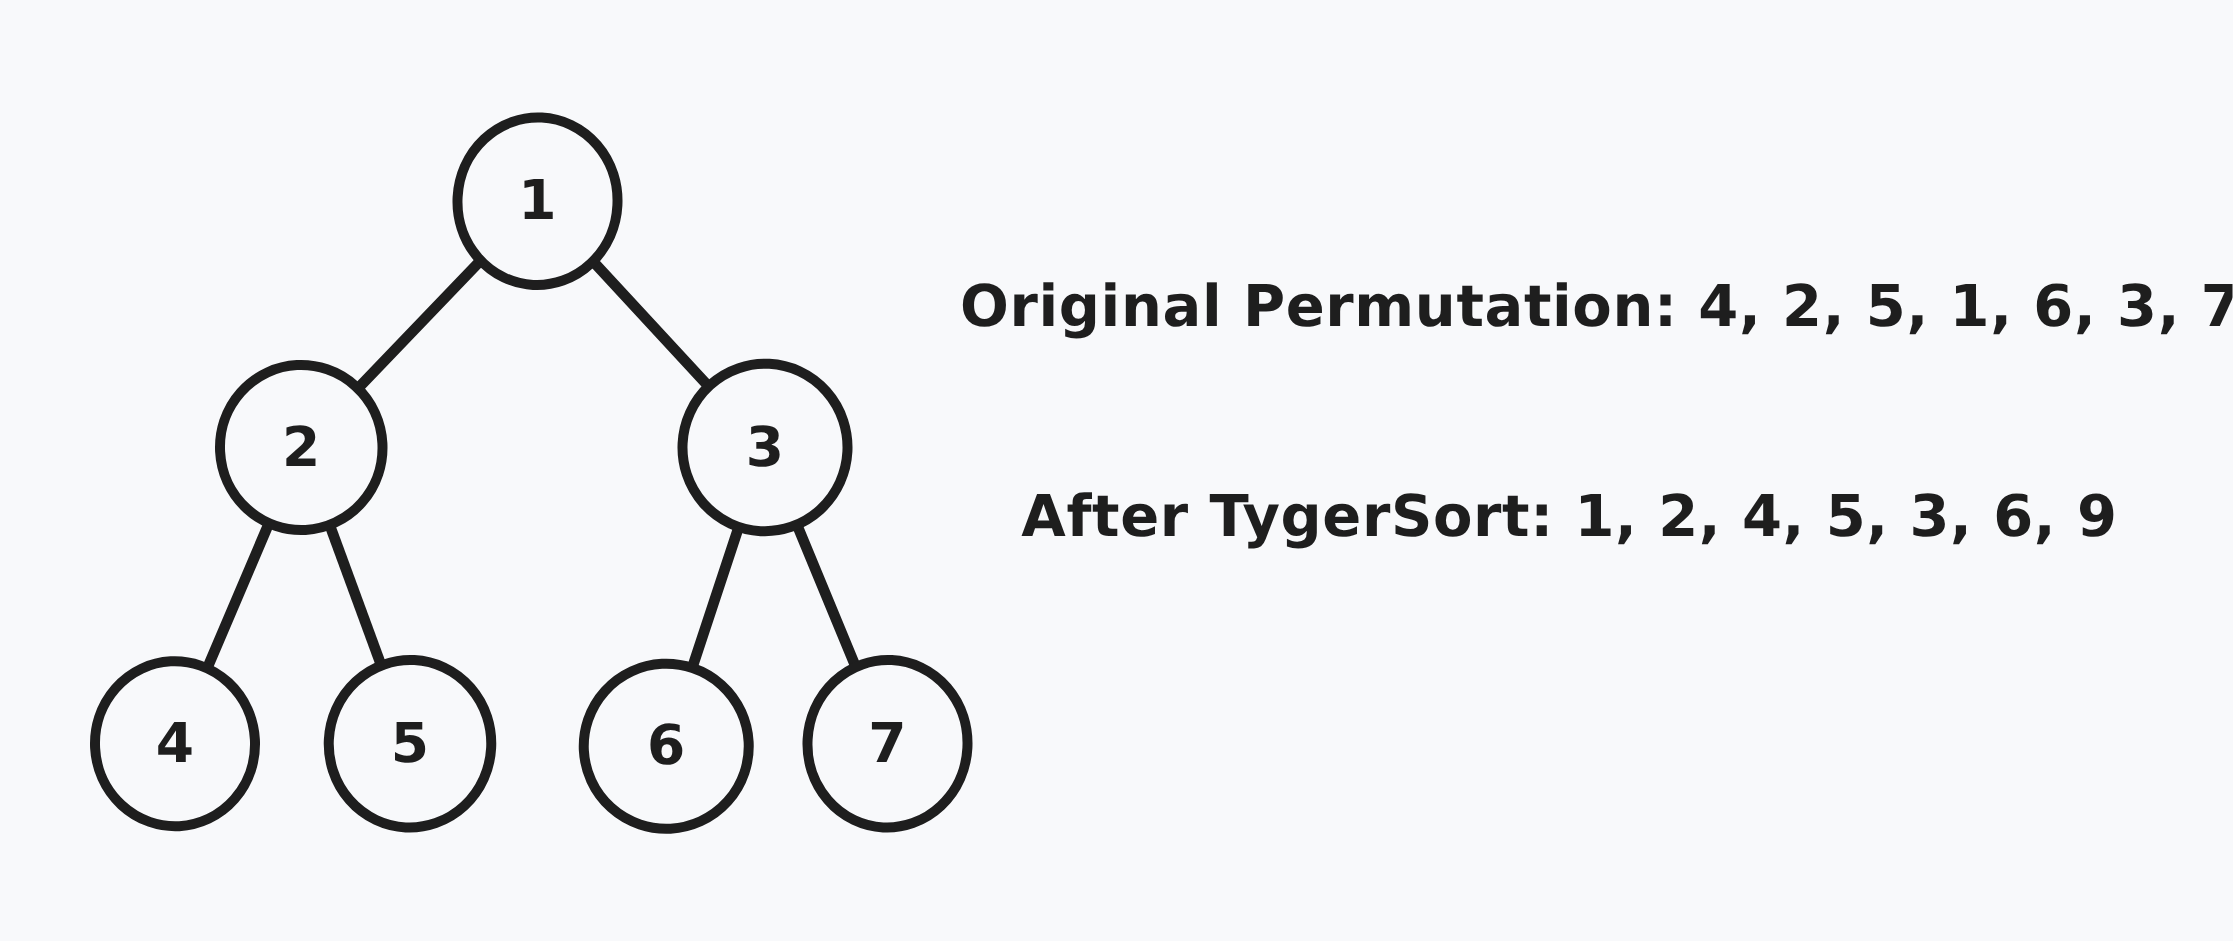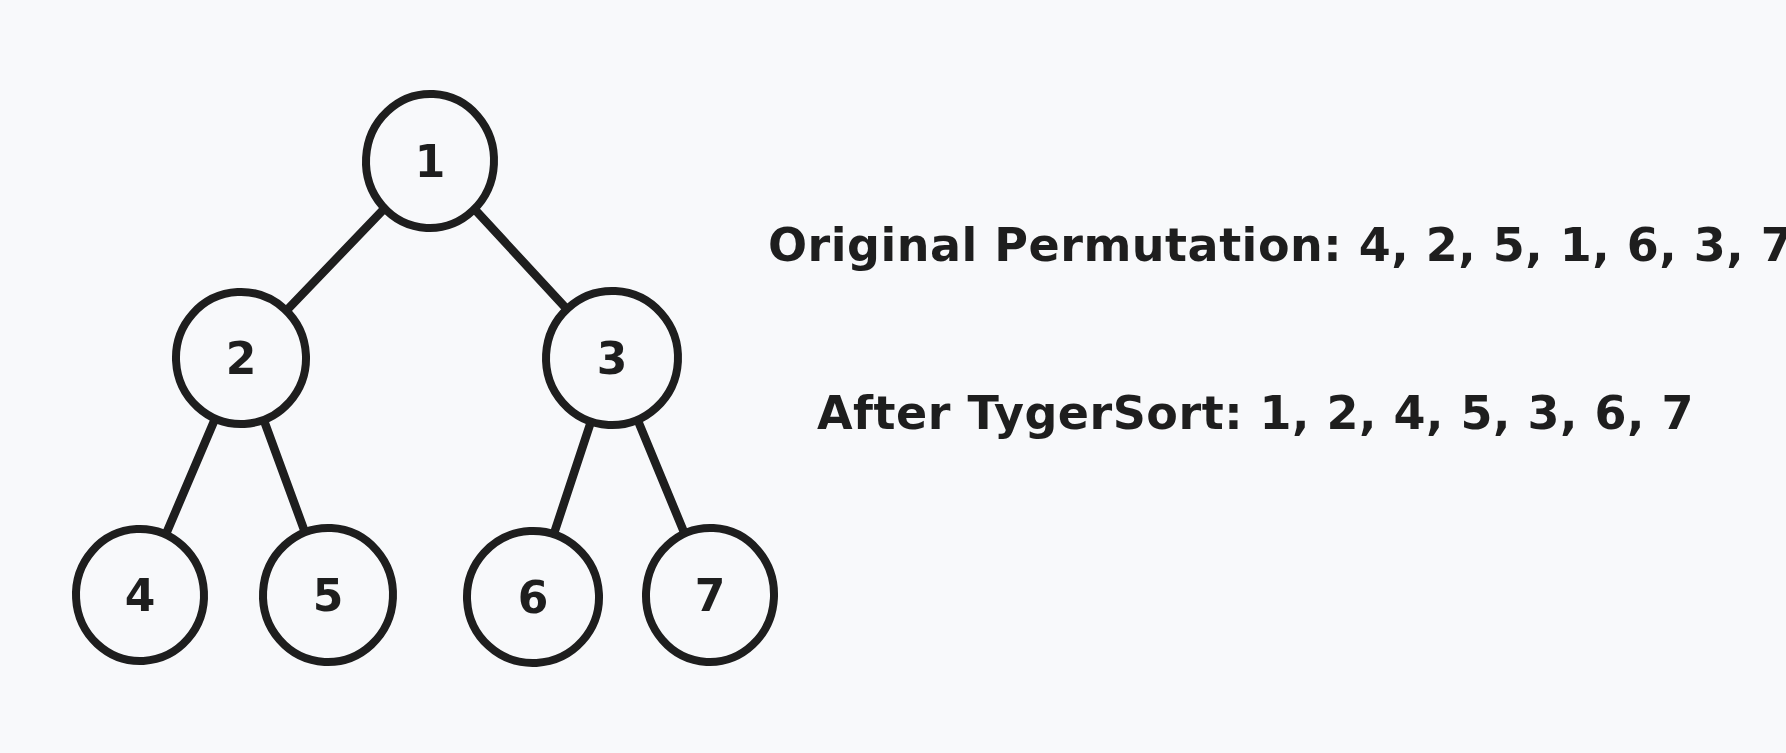--- a/index.html
+++ b/index.html
@@ -91,14 +91,14 @@
       <g>
         <ellipse cx="533" cy="597" rx="66" ry="66" transform="rotate(-3 533 597)" class="tree-node-circle"></ellipse>
         <text x="533" y="597" text-anchor="middle" dominant-baseline="central" class="tree-node-label">6</text>
       </g>
       <g>
         <ellipse cx="710" cy="595" rx="64" ry="67" transform="rotate(3 710 595)" class="tree-node-circle"></ellipse>
         <text x="710" y="595" text-anchor="middle" dominant-baseline="central" class="tree-node-label">7</text>
       </g>
     </svg>
   <div class="annotation annotation-original">Original Permutation: 4, 2, 5, 1, 6, 3, 7</div>
-  <div class="annotation annotation-after">After TygerSort: 1, 2, 4, 5, 3, 6, 7</div>
+  <div class="annotation annotation-after">After TygerSort: 1, 2, 4, 5, 3, 6, 9</div>
 </div>
 
 </body></html>

